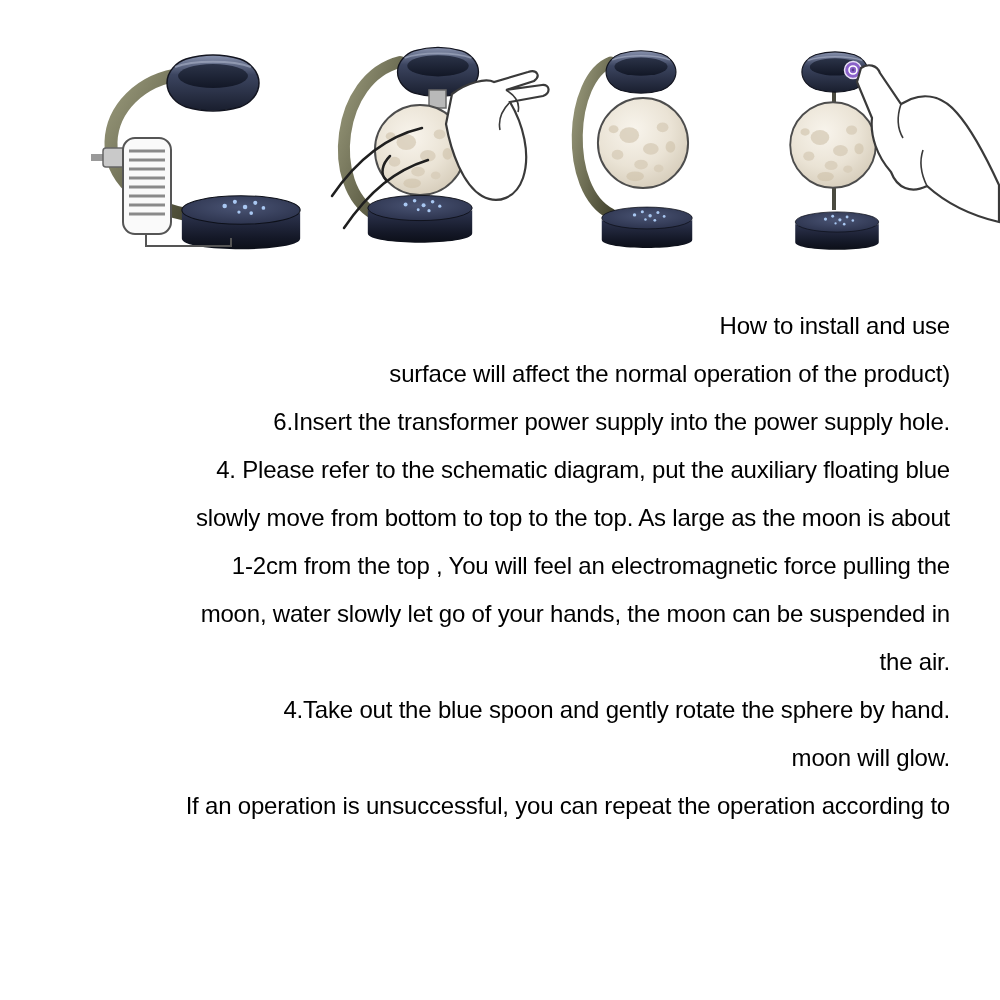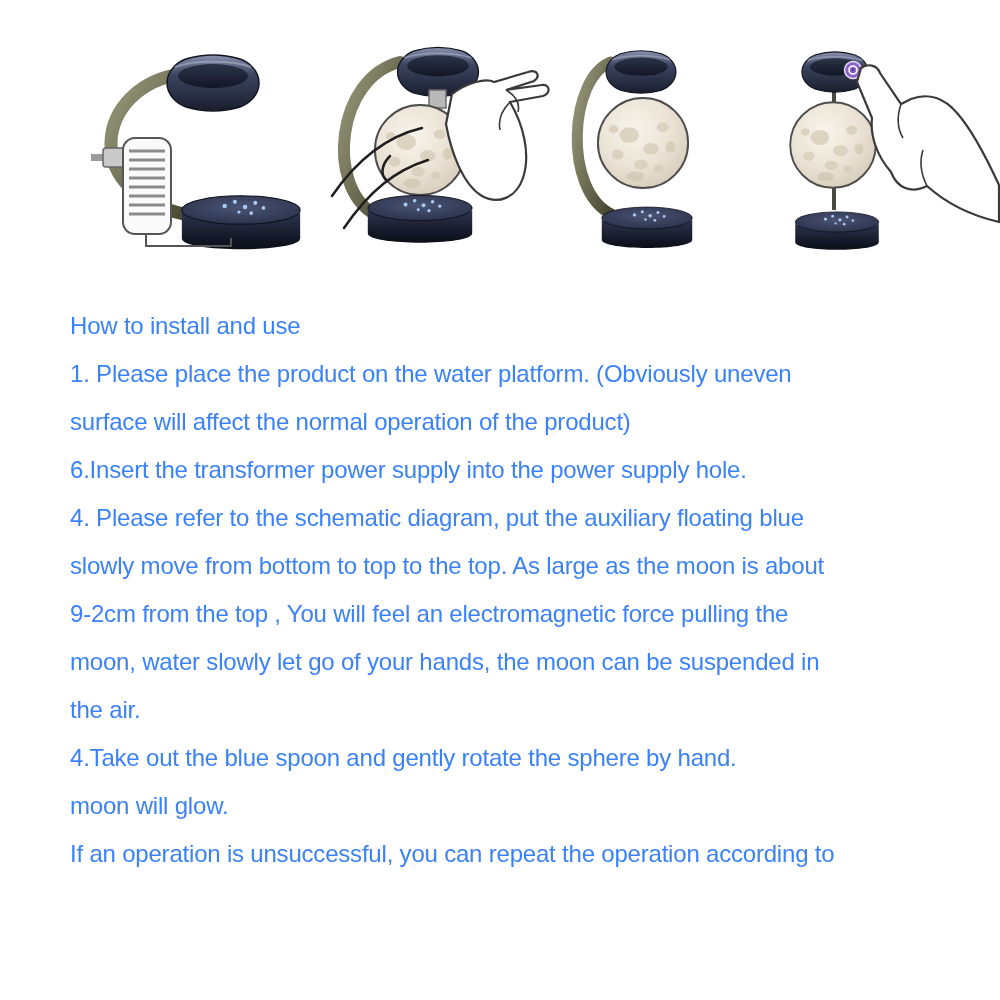--- a/index.html
+++ b/index.html
@@ -8,21 +8,21 @@
     background:#ffffff;
     font-family:"Liberation Sans","DejaVu Sans",sans-serif;
   }
   .panel{position:absolute;margin:0;padding:0;}
   #panel1{left:45px;top:38px;}
   #panel2{left:330px;top:38px;}
   #panel3{left:565px;top:42px;}
   #panel4{left:775px;top:42px;}
   .instructions{
     position:absolute;left:70px;top:302px;width:880px;
-    color:#3b82f6;font-size:24px;letter-spacing:-0.2px;
+    color:#000000;font-size:24px;letter-spacing:-0.2px;text-align:right;
   }
   .line{height:48px;line-height:48px;white-space:nowrap;}
 </style>
 </head>
 <body>
 
 <svg width="0" height="0" style="position:absolute" aria-hidden="true">
   <defs>
     <linearGradient id="armGrad" x1="0" y1="0" x2="1" y2="1">
       <stop offset="0" stop-color="#9a9a7c"></stop>
@@ -148,24 +148,23 @@
     <use href="#baseG" transform="translate(62,180) scale(0.72)"></use>
     <g>
       <path d="M86,26 C93,21 102,23 105,31 L126,62 L136,57 C154,50 170,57 182,71 C198,89 212,117 224,143 L224,180 C198,174 172,162 152,144 C136,152 122,146 116,130 C102,114 95,94 97,76 L82,40 Z" fill="#ffffff" stroke="#3a3a3a" stroke-width="2.2"></path>
       <path d="M126,62 C122,74 122,86 128,96 M152,144 C146,132 144,120 148,108" stroke="#3a3a3a" stroke-width="1.6" fill="none"></path>
     </g>
   </svg>
 </figure>
 
 <div class="instructions">
   <div class="line">How to install and use</div>
-  <div class="line">1. Please place the product on the water platform. (Obviously uneven</div>
   <div class="line">surface will affect the normal operation of the product)</div>
   <div class="line">6.Insert the transformer power supply into the power supply hole.</div>
   <div class="line">4. Please refer to the schematic diagram, put the auxiliary floating blue</div>
   <div class="line">slowly move from bottom to top to the top. As large as the moon is about</div>
-  <div class="line">9-2cm from the top , You will feel an electromagnetic force pulling the</div>
+  <div class="line">1-2cm from the top , You will feel an electromagnetic force pulling the</div>
   <div class="line">moon, water slowly let go of your hands, the moon can be suspended in</div>
   <div class="line">the air.</div>
   <div class="line">4.Take out the blue spoon and gently rotate the sphere by hand.</div>
   <div class="line">moon will glow.</div>
   <div class="line">If an operation is unsuccessful, you can repeat the operation according to</div>
 </div>
 
 </body></html>

